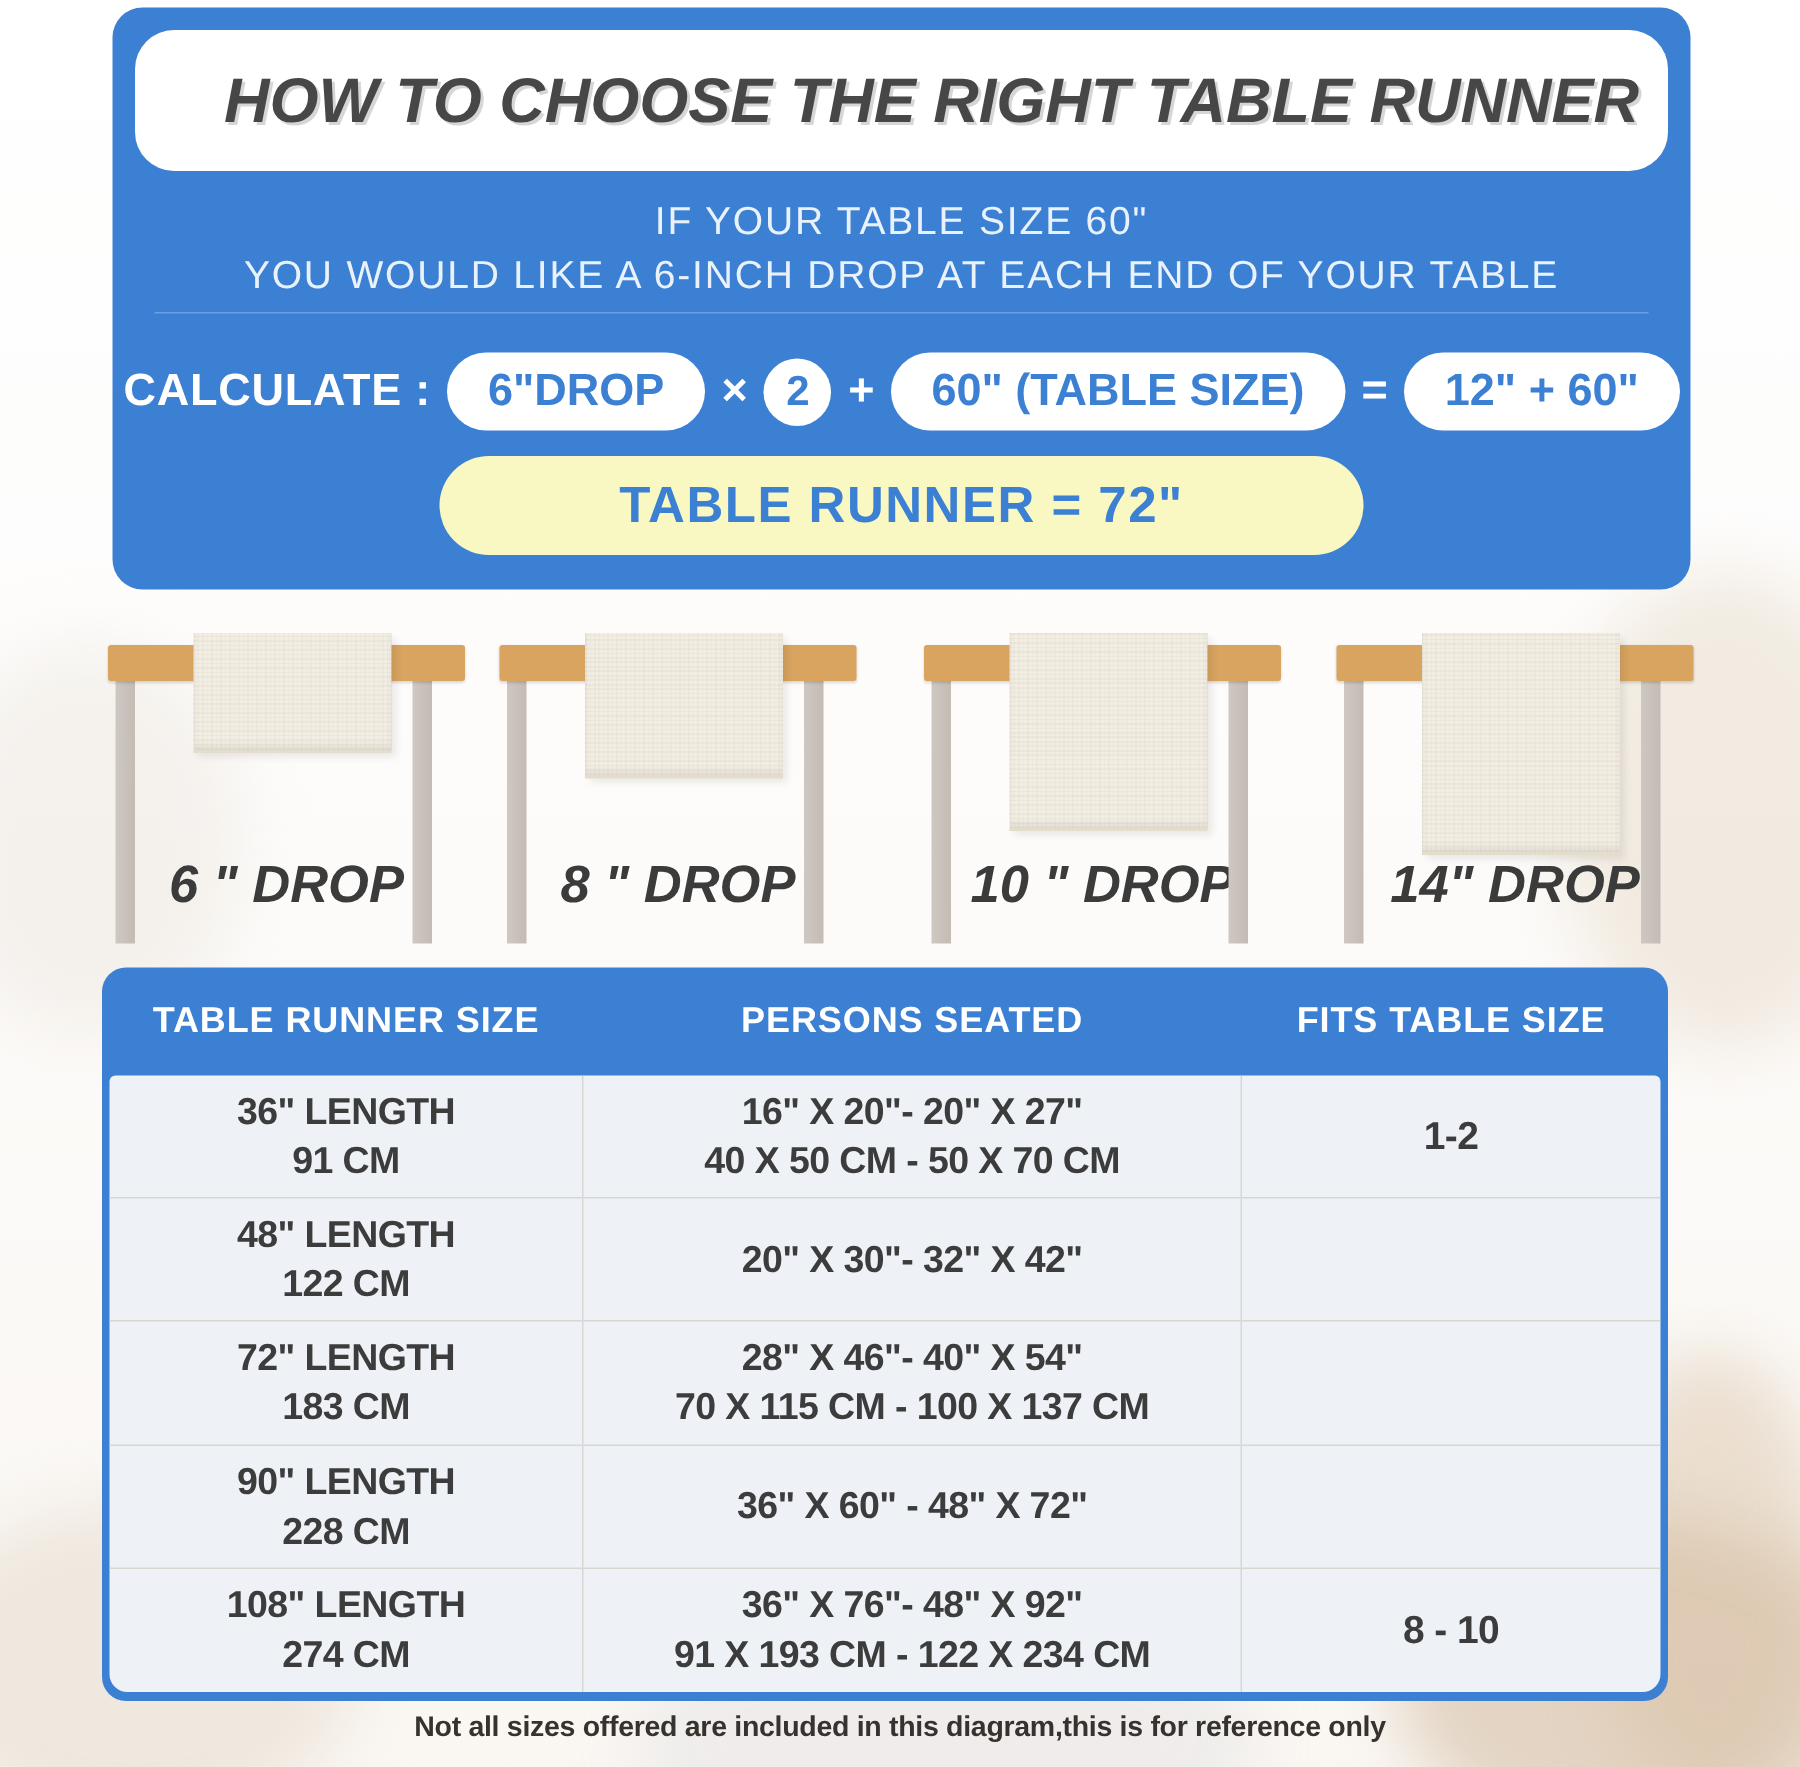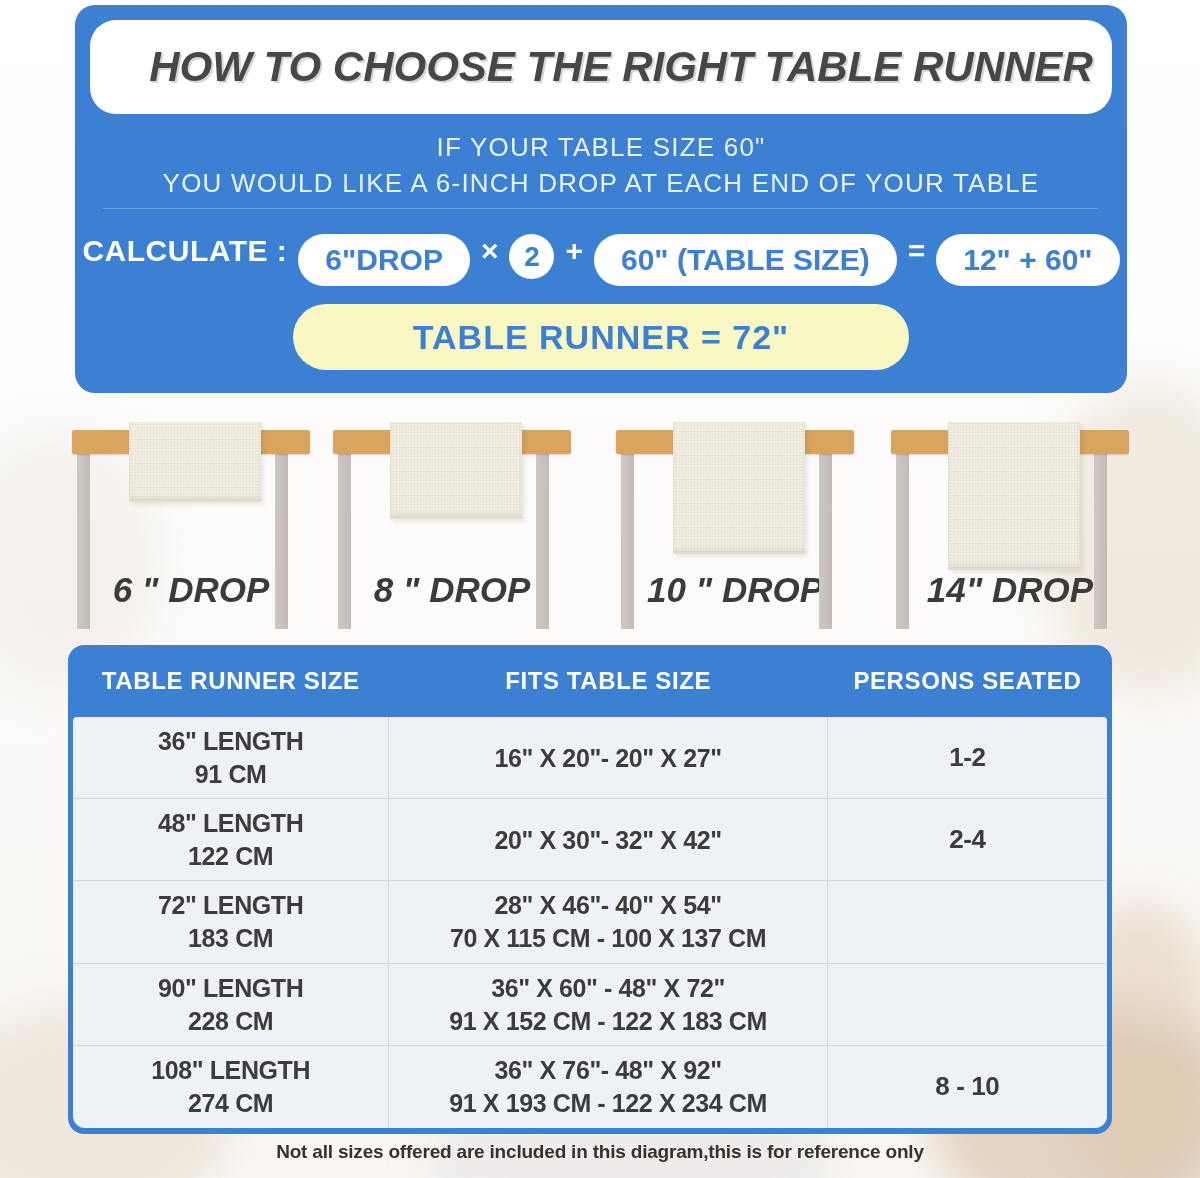--- a/index.html
+++ b/index.html
@@ -30,21 +30,21 @@
     margin:0;font-size:42px;font-weight:800;font-style:italic;
     color:var(--title-dark,#474747);letter-spacing:0px;
     text-shadow:2px 2px 0 rgba(90,90,90,.25);white-space:nowrap;
   }
   .cond{position:absolute;left:0;right:0;text-align:center;color:#E9F2FB;letter-spacing:1.2px;font-weight:400;}
   .cond1{top:127px;font-size:26px;}
   .cond2{top:163px;font-size:26px;}
   .banner-divider{position:absolute;left:28px;right:28px;top:203px;height:1px;background:rgba(255,255,255,.25);}
   .calc-row{
     position:absolute;left:0;right:0;top:229px;height:54px;
-    display:flex;align-items:flex-start;justify-content:center;gap:11px;
+    display:flex;align-items:center;justify-content:center;gap:11px;
   }
   .calc-label{color:#fff;font-weight:700;font-size:30px;letter-spacing:.5px;}
   .pill{
     background:#fff;color:var(--panel-blue,#3C80D4);font-weight:800;font-size:30px;
     border-radius:27px;padding:8px 27px;line-height:1.2;white-space:nowrap;
   }
   .op{color:#fff;font-weight:700;font-size:30px;}
   .circle{
     background:#fff;color:var(--panel-blue,#3C80D4);font-weight:800;font-size:28px;
     width:45px;height:45px;border-radius:50%;display:flex;align-items:center;justify-content:center;
@@ -180,70 +180,67 @@
       <div class="leg leg-l"></div>
       <div class="leg leg-r"></div>
       <div class="drop-label">14" DROP</div>
     </div>
 
   </div>
 
   <div class="size-panel">
     <div class="size-head">
       <div class="hcell">TABLE RUNNER SIZE</div>
+      <div class="hcell">PERSONS SEATED</div>
       <div class="hcell">FITS TABLE SIZE</div>
-      <div class="hcell">PERSONS SEATED</div>
     </div>
     <div class="size-body">
 
       <div class="srow">
         <div class="scell">
           <span>36" LENGTH</span>
           <span>91 CM</span>
         </div>
         <div class="scell mid">
           <span>16" X 20"- 20" X 27"</span>
+          <span>40 X 50 CM - 50 X 70 CM</span>
         </div>
         <div class="scell">
           <span class="persons">1-2</span>
         </div>
       </div>
 
       <div class="srow">
         <div class="scell">
           <span>48" LENGTH</span>
           <span>122 CM</span>
         </div>
         <div class="scell mid">
           <span>20" X 30"- 32" X 42"</span>
         </div>
-        <div class="scell">
-          <span class="persons">2-4</span>
-        </div>
       </div>
 
       <div class="srow">
         <div class="scell">
           <span>72" LENGTH</span>
           <span>183 CM</span>
         </div>
         <div class="scell mid">
           <span>28" X 46"- 40" X 54"</span>
           <span>70 X 115 CM - 100 X 137 CM</span>
         </div>
       </div>
 
       <div class="srow">
         <div class="scell">
           <span>90" LENGTH</span>
           <span>228 CM</span>
         </div>
         <div class="scell mid">
           <span>36" X 60" - 48" X 72"</span>
-          <span>91 X 152 CM - 122 X 183 CM</span>
         </div>
       </div>
 
       <div class="srow">
         <div class="scell">
           <span>108" LENGTH</span>
           <span>274 CM</span>
         </div>
         <div class="scell mid">
           <span>36" X 76"- 48" X 92"</span>

